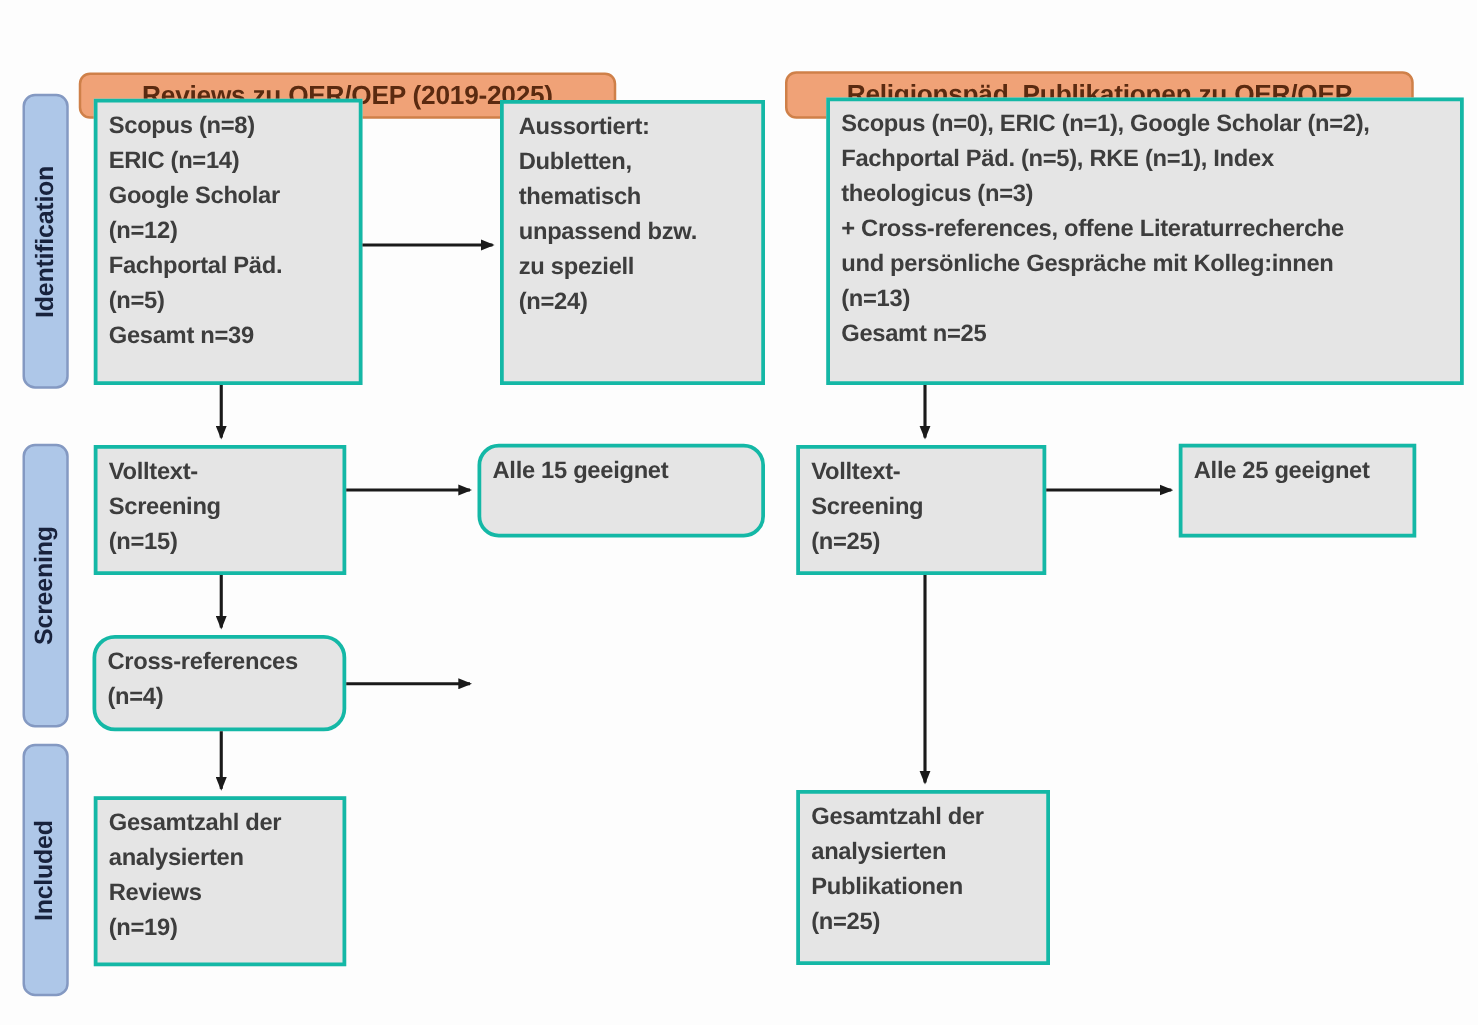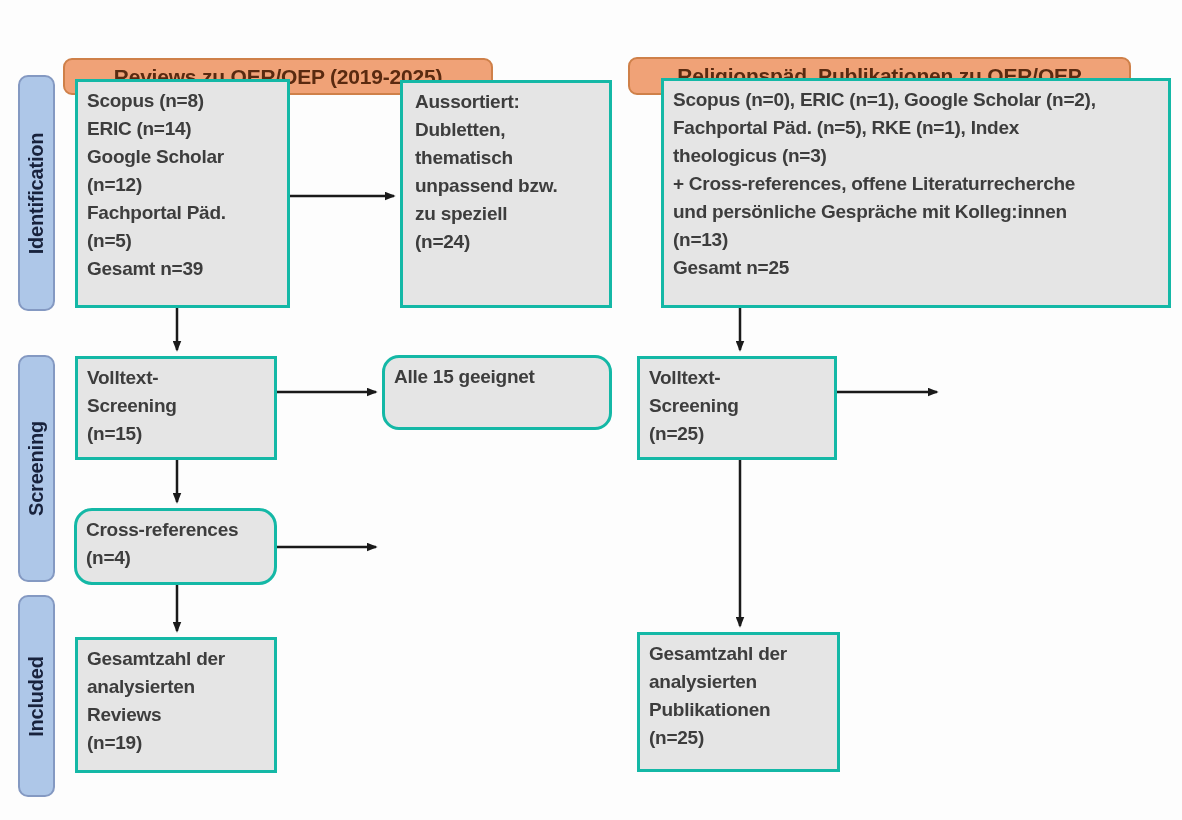--- a/index.html
+++ b/index.html
@@ -80,20 +80,21 @@
   <div class="box" style="left:633px; top:78px; width:510px; height:230px;margin-left:28px;">Scopus (n=0), ERIC (n=1), Google Scholar (n=2),
 Fachportal Päd. (n=5), RKE (n=1), Index
 theologicus (n=3)
 + Cross-references, offene Literaturrecherche
 und persönliche Gespräche mit Kolleg:innen
 (n=13)
 Gesamt n=25</div>
   <div class="box" style="left:637px; top:356px; width:200px; height:104px;">Volltext-
 Screening
 (n=25)</div>
+  <div class="box" style="left:943px; top:355px; width:190px; height:75px;">Alle 25 geeignet</div>
   <div class="box" style="left:637px; top:632px; width:203px; height:140px;">Gesamtzahl der
 analysierten
 Publikationen
 (n=25)</div>
 
   <svg class="arrows" viewBox="0 0 1182 820">
     <defs>
       <marker id="ah" viewBox="0 0 10 8" refX="8.5" refY="4" markerWidth="11" markerHeight="9" markerUnits="userSpaceOnUse" orient="auto">
         <path d="M0,0 L10,4 L0,8 Z" fill="#1a1a1a"></path>
       </marker>

